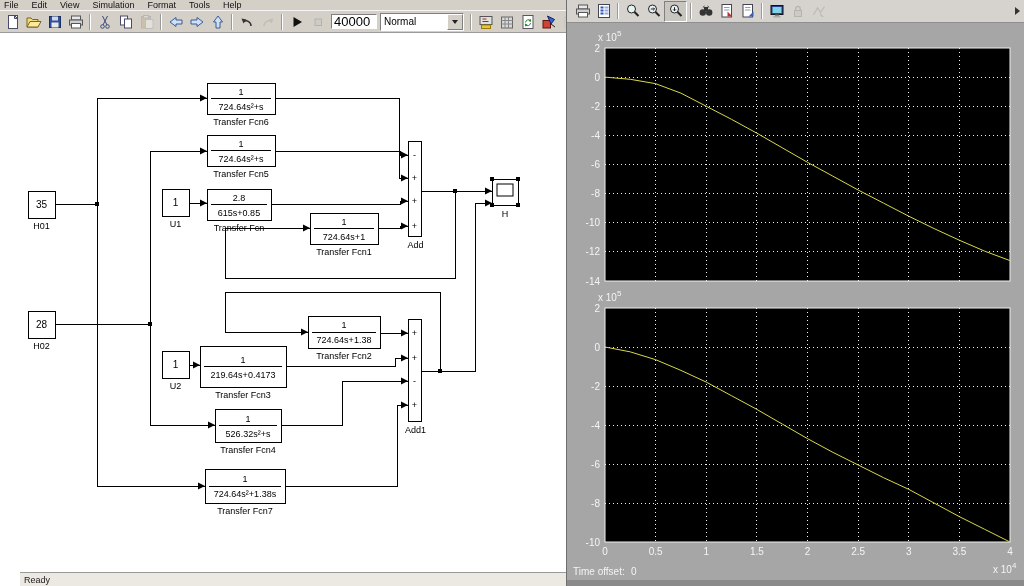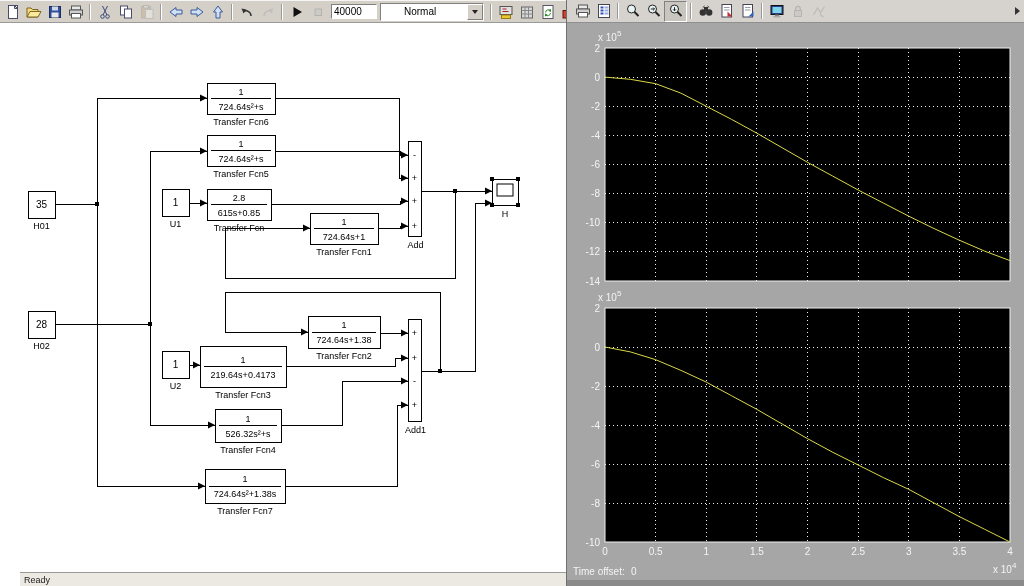--- a/index.html
+++ b/index.html
@@ -6,25 +6,25 @@
     background:#d4d0c8;font-family:"Liberation Sans",sans-serif;}
   .model-window{position:absolute;left:0;top:0;width:566px;height:586px;background:#fff;}
   .menubar{height:10px;background:#d4d0c8;font-size:9px;color:#111;display:flex;
     align-items:flex-end;padding-left:4px;overflow:hidden;}
   .menu-item{margin-right:13px;line-height:10px;cursor:default;}
   .toolbar{height:21px;background:#d4d0c8;border-top:1px solid #f5f5f5;
     border-bottom:1px solid #9a9a9a;display:flex;align-items:center;padding:0 2px;overflow:hidden;}
   .tbtn{width:21px;height:19px;display:flex;align-items:center;justify-content:center;flex:0 0 auto;}
   .sep{width:0;height:16px;border-left:1px solid #9a9a9a;border-right:1px solid #fff;
     margin:0 3px;flex:0 0 auto;}
-  .sim-time-input{width:40px;height:13px;font-size:10px;font-family:"Liberation Sans",sans-serif;
+  .sim-time-input{width:40px;height:13px;font-size:13px;font-family:"Liberation Sans",sans-serif;
     border:1px solid;border-color:#808080 #fff #fff #808080;padding:0 2px;margin:0 3px;flex:0 0 auto;}
   .combo{width:82px;height:16px;background:#fff;border:1px solid;
     border-color:#808080 #fff #fff #808080;font-size:10px;display:flex;align-items:center;
-    margin-right:3px;flex:0 0 auto;position:relative;padding-left:20px;}
+    margin-right:3px;flex:0 0 auto;position:relative;}
   .combo .val{flex:1;padding-left:3px;}
   .combo .dd{width:14px;height:14px;background:#d4d0c8;border:1px solid;
     border-color:#fff #808080 #808080 #fff;display:flex;align-items:center;justify-content:center;}
   .dd-arrow{width:0;height:0;border-left:3px solid transparent;border-right:3px solid transparent;
     border-top:4px solid #222;}
   .canvas{position:absolute;top:33px;left:0;width:566px;bottom:13px;background:#fff;overflow:hidden;}
   .statusbar{position:absolute;bottom:0;left:0;width:566px;height:13px;background:#ece9e2;
     border-top:1px solid #9a9a9a;font-size:9px;color:#222;padding-left:4px;line-height:14px;margin-left:20px;}
   .win-divider{position:absolute;left:566px;top:0;width:1px;height:586px;background:#6f6f6f;}
   .scope-window{position:absolute;left:567px;top:0;width:457px;height:586px;background:#a6a6a6;}
@@ -34,20 +34,29 @@
   .overflow-chevron{position:absolute;right:4px;top:7px;width:0;height:0;
     border-top:4px solid transparent;border-bottom:4px solid transparent;border-left:5px solid #333;}
   .scope-body{position:absolute;top:22px;left:0;width:457px;height:564px;}
   svg{display:block;}
   text{font-family:"Liberation Sans","DejaVu Sans",sans-serif;}
 </style>
 </head>
 <body>
 
 <div class="model-window">
+  <div class="menubar" id="menubar">
+      <span class="menu-item">File</span>
+      <span class="menu-item">Edit</span>
+      <span class="menu-item">View</span>
+      <span class="menu-item">Simulation</span>
+      <span class="menu-item">Format</span>
+      <span class="menu-item">Tools</span>
+      <span class="menu-item">Help</span>
+    </div>
   <div class="toolbar" id="model-toolbar">
       <div class="tbtn">
         <svg width="16" height="16">
           <rect x="3.5" y="1.5" width="9" height="13" fill="#fff" stroke="#4a4a6a"></rect>
           <path d="M9.5 1.5 L12.5 4.5 L9.5 4.5 Z" fill="#c8d4e8" stroke="#4a4a6a"></path>
         </svg>
       </div>
       <div class="tbtn">
         <svg width="16" height="16">
           <path d="M1 13 L1 4 L5 4 L6.5 5.5 L12 5.5 L12 13 Z" fill="#f5dc7d" stroke="#7a651f"></path>

